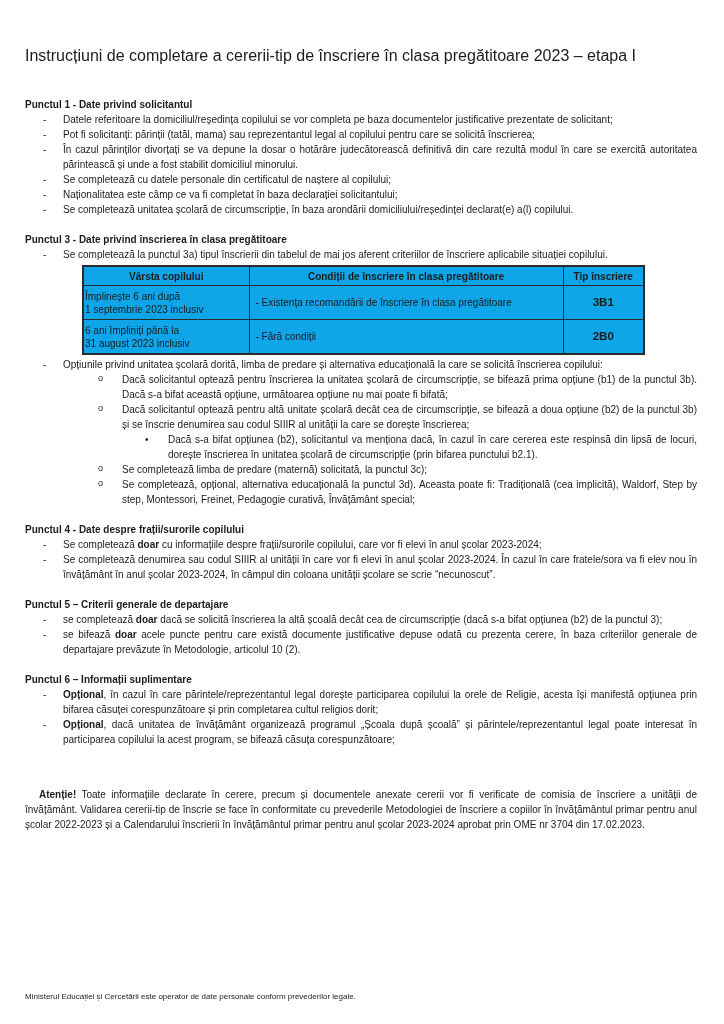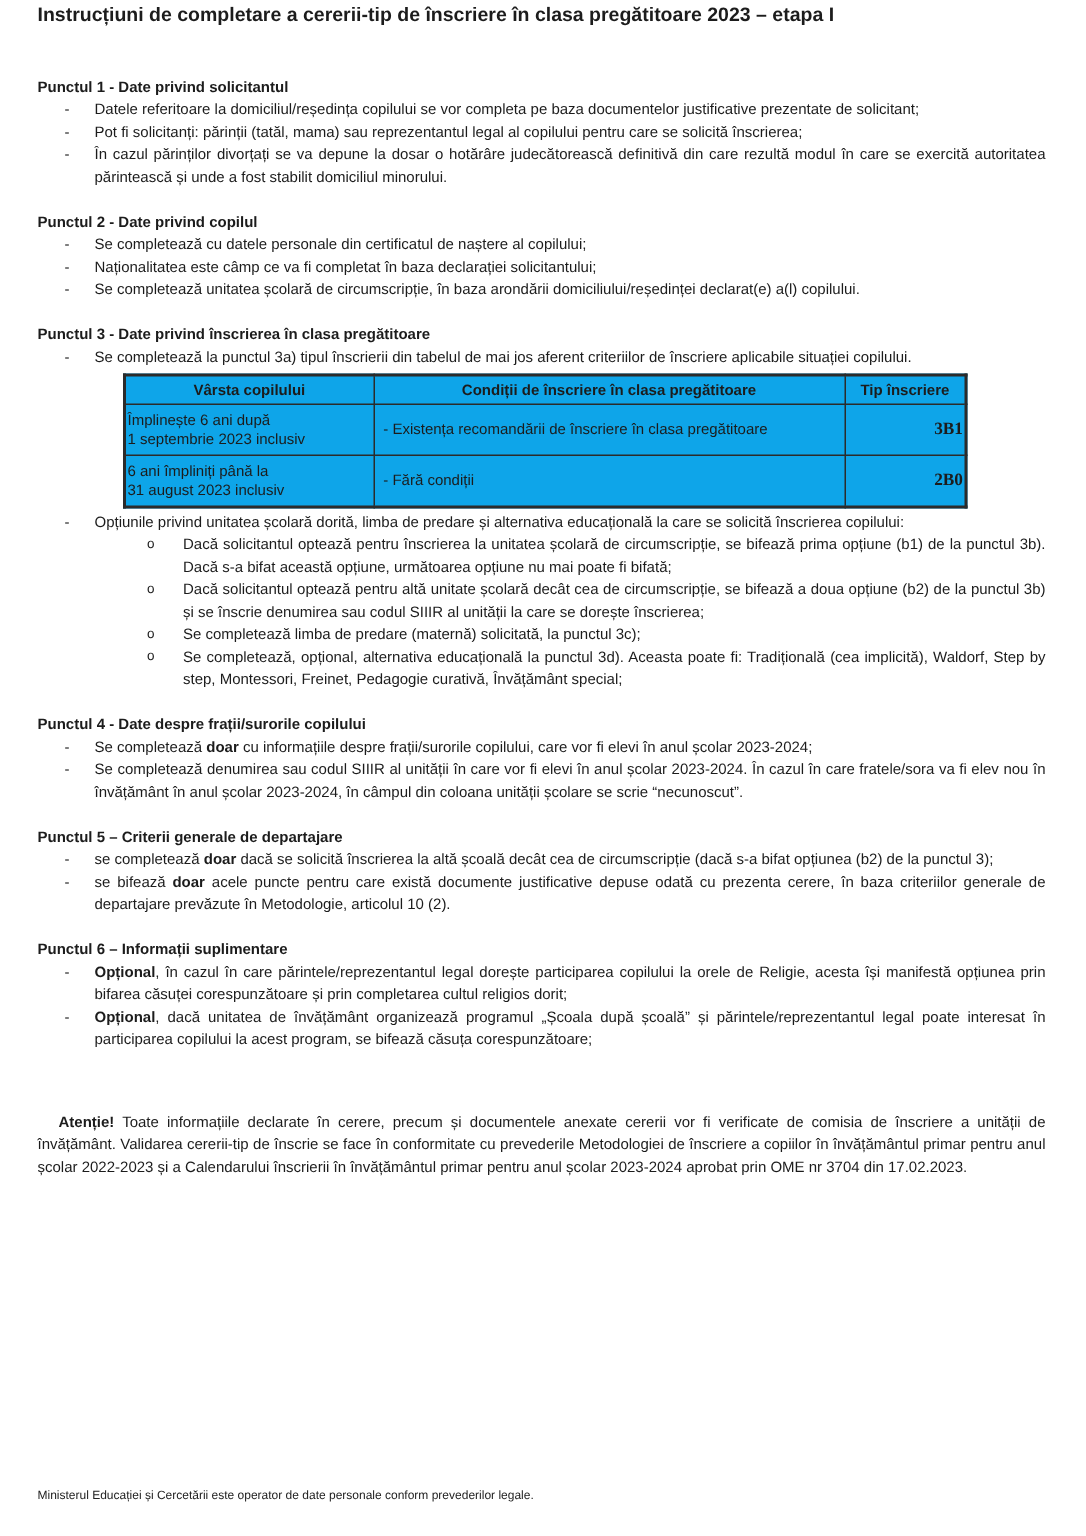--- a/index.html
+++ b/index.html
@@ -8,22 +8,22 @@
     width:724px; height:1024px;
     background:#ffffff;
     box-sizing:border-box;
     padding:0 27px 0 25px;
     font-family:"Liberation Sans","DejaVu Sans",sans-serif;
     font-size:10px; line-height:15px;
     color:#1c1c1c;
     overflow:hidden;
   }
   h1.title {
-    margin:0; 
-    font-size:13px; line-height:19px; font-weight:bold;
+    margin:0; padding-top:46px;
+    font-size:16px; line-height:19px; font-weight:normal;
   }
   h2.sec-h { font-size:10px; line-height:15px; margin:15px 0 0 0; font-weight:bold; }
   section.s1 h2.sec-h { margin-top:32px; }
   ul.blist { list-style:none; margin:0; padding:0; }
   ul.blist li { position:relative; text-align:justify; }
   li.l1 { padding-left:38px; }
   li.l1::before { content:"-"; position:absolute; left:18px; top:0; }
   li.l2 { padding-left:97px; }
   li.l2::before { content:"o"; position:absolute; left:73px; top:-1px; font-size:9px; }
   li.l3 { padding-left:143px; }
@@ -34,21 +34,21 @@
     border-collapse:collapse; table-layout:fixed;
     width:561px; margin:3px 0 2px 57px;
     background:#0ea5e9;
     border:2px solid #2b2b2b;
   }
   table.tbl th, table.tbl td { border:1px solid #2b2b2b; overflow:hidden; }
   table.tbl th { font-size:10px; font-weight:bold; text-align:center; height:16px; padding:1px 2px; }
   td.age { text-align:left; height:29px; vertical-align:middle; }
   td.age .ln { display:block; line-height:13px; }
   td.cond { text-align:justify; vertical-align:middle; padding:2px 9px 2px 6px; line-height:14px; height:29px; }
-  td.type { text-align:right; vertical-align:middle; font-weight:bold; font-size:11.5px; height:29px;font-family:Liberation Serif, serif; }
+  td.type { text-align:center; vertical-align:middle; font-weight:bold; font-size:11.5px; height:29px; }
   col.c1 { width:166px; } col.c2 { width:314px; } col.c3 { width:81px; }
   ul.opts { }
 
   p.attn { margin:40px 0 0 0; text-align:justify; text-indent:14px; }
   p.doc-footer {
     position:absolute; left:25px; bottom:22px; margin:0;
     font-size:8px; line-height:10px; color:#222;
   }
 </style>
 </head>
@@ -61,21 +61,20 @@
   <section class="s1">
     <h2 class="sec-h">Punctul 1 - Date privind solicitantul</h2>
     <ul class="blist">
       <li class="l1"><span>Datele referitoare la domiciliul/reședința copilului se vor completa pe baza documentelor justificative prezentate de solicitant;</span></li>
       <li class="l1"><span>Pot fi solicitanți: părinții (tatăl, mama) sau reprezentantul legal al copilului pentru care se solicită înscrierea;</span></li>
       <li class="l1"><span>În cazul părinților divorțați se va depune la dosar o hotărâre judecătorească definitivă din care rezultă modul în care se exercită autoritatea părintească și unde a fost stabilit domiciliul minorului.</span></li>
     </ul>
   </section>
 
   <section class="s2">
-    <h2 class="sec-h">Punctul 2 - Date privind copilul</h2>
     <ul class="blist">
       <li class="l1"><span>Se completează cu datele personale din certificatul de naștere al copilului;</span></li>
       <li class="l1"><span>Naționalitatea este câmp ce va fi completat în baza declarației solicitantului;</span></li>
       <li class="l1"><span>Se completează unitatea școlară de circumscripție, în baza arondării domiciliului/reședinței declarat(e) a(l) copilului.</span></li>
     </ul>
   </section>
 
   <section class="s3">
     <h2 class="sec-h">Punctul 3 - Date privind înscrierea în clasa pregătitoare</h2>
     <ul class="blist">
@@ -112,20 +111,21 @@
           <td class="cond">- Fără condiții</td>
           <td class="type">2B0</td>
         </tr>
       </tbody>
     </table>
 
     <ul class="blist opts">
       <li class="l1"><span>Opțiunile privind unitatea școlară dorită, limba de predare și alternativa educațională la care se solicită înscrierea copilului:</span></li>
       <li class="l2"><span>Dacă solicitantul optează pentru înscrierea la unitatea școlară de circumscripție, se bifează prima opțiune (b1) de la punctul 3b). Dacă s-a bifat această opțiune, următoarea opțiune nu mai poate fi bifată;</span></li>
       <li class="l2"><span>Dacă solicitantul optează pentru altă unitate școlară decât cea de circumscripție, se bifează a doua opțiune (b2) de la punctul 3b) și se înscrie denumirea sau codul SIIIR al unității la care se dorește înscrierea;</span></li>
+      <li class="l3"><span>Dacă s-a bifat opțiunea (b2), solicitantul va menționa dacă, în cazul în care cererea este respinsă din lipsă de locuri, dorește înscrierea în unitatea școlară de circumscripție (prin bifarea punctului b2.1).</span></li>
       <li class="l2"><span>Se completează limba de predare (maternă) solicitată, la punctul 3c);</span></li>
       <li class="l2"><span>Se completează, opțional, alternativa educațională la punctul 3d). Aceasta poate fi: Tradițională (cea implicită), Waldorf, Step by step, Montessori, Freinet, Pedagogie curativă, Învățământ special;</span></li>
     </ul>
   </section>
 
   <section class="s4">
     <h2 class="sec-h">Punctul 4 - Date despre frații/surorile copilului</h2>
     <ul class="blist">
       <li class="l1"><span>Se completează </span><b class="bb">doar</b><span> cu informațiile despre frații/surorile copilului, care vor fi elevi în anul școlar 2023-2024;</span></li>
       <li class="l1"><span>Se completează denumirea sau codul SIIIR al unității în care vor fi elevi în anul școlar 2023-2024. În cazul în care fratele/sora va fi elev nou în învățământ în anul școlar 2023-2024, în câmpul din coloana unității școlare se scrie “necunoscut”.</span></li>

